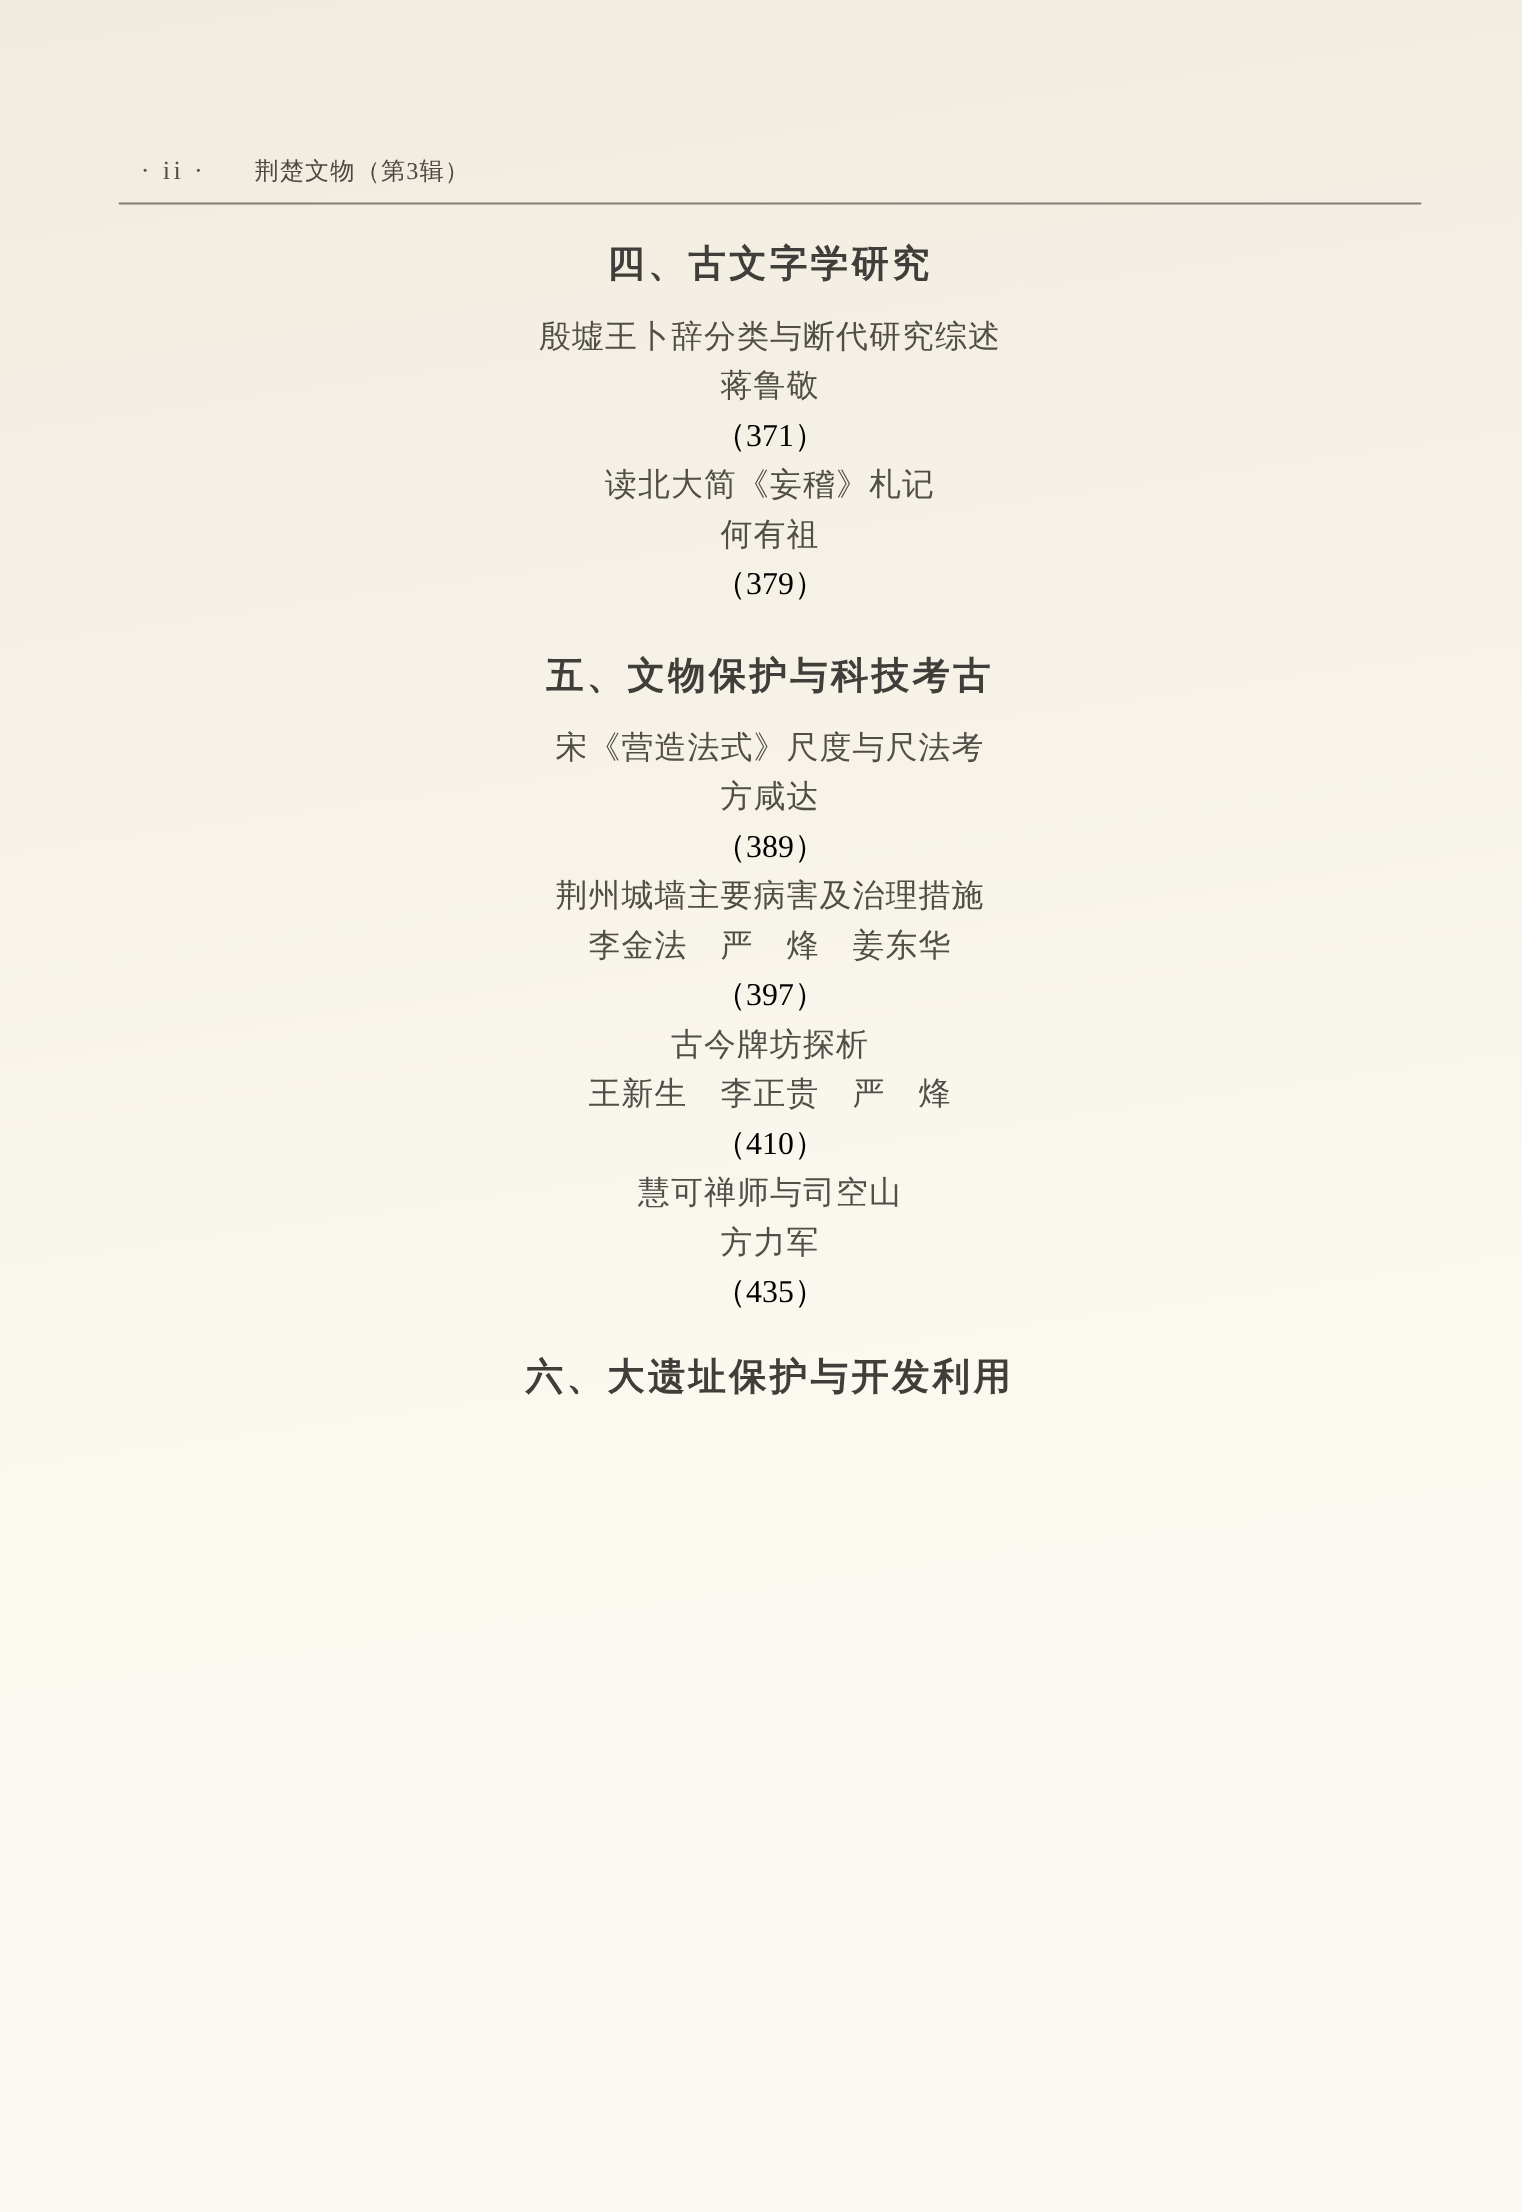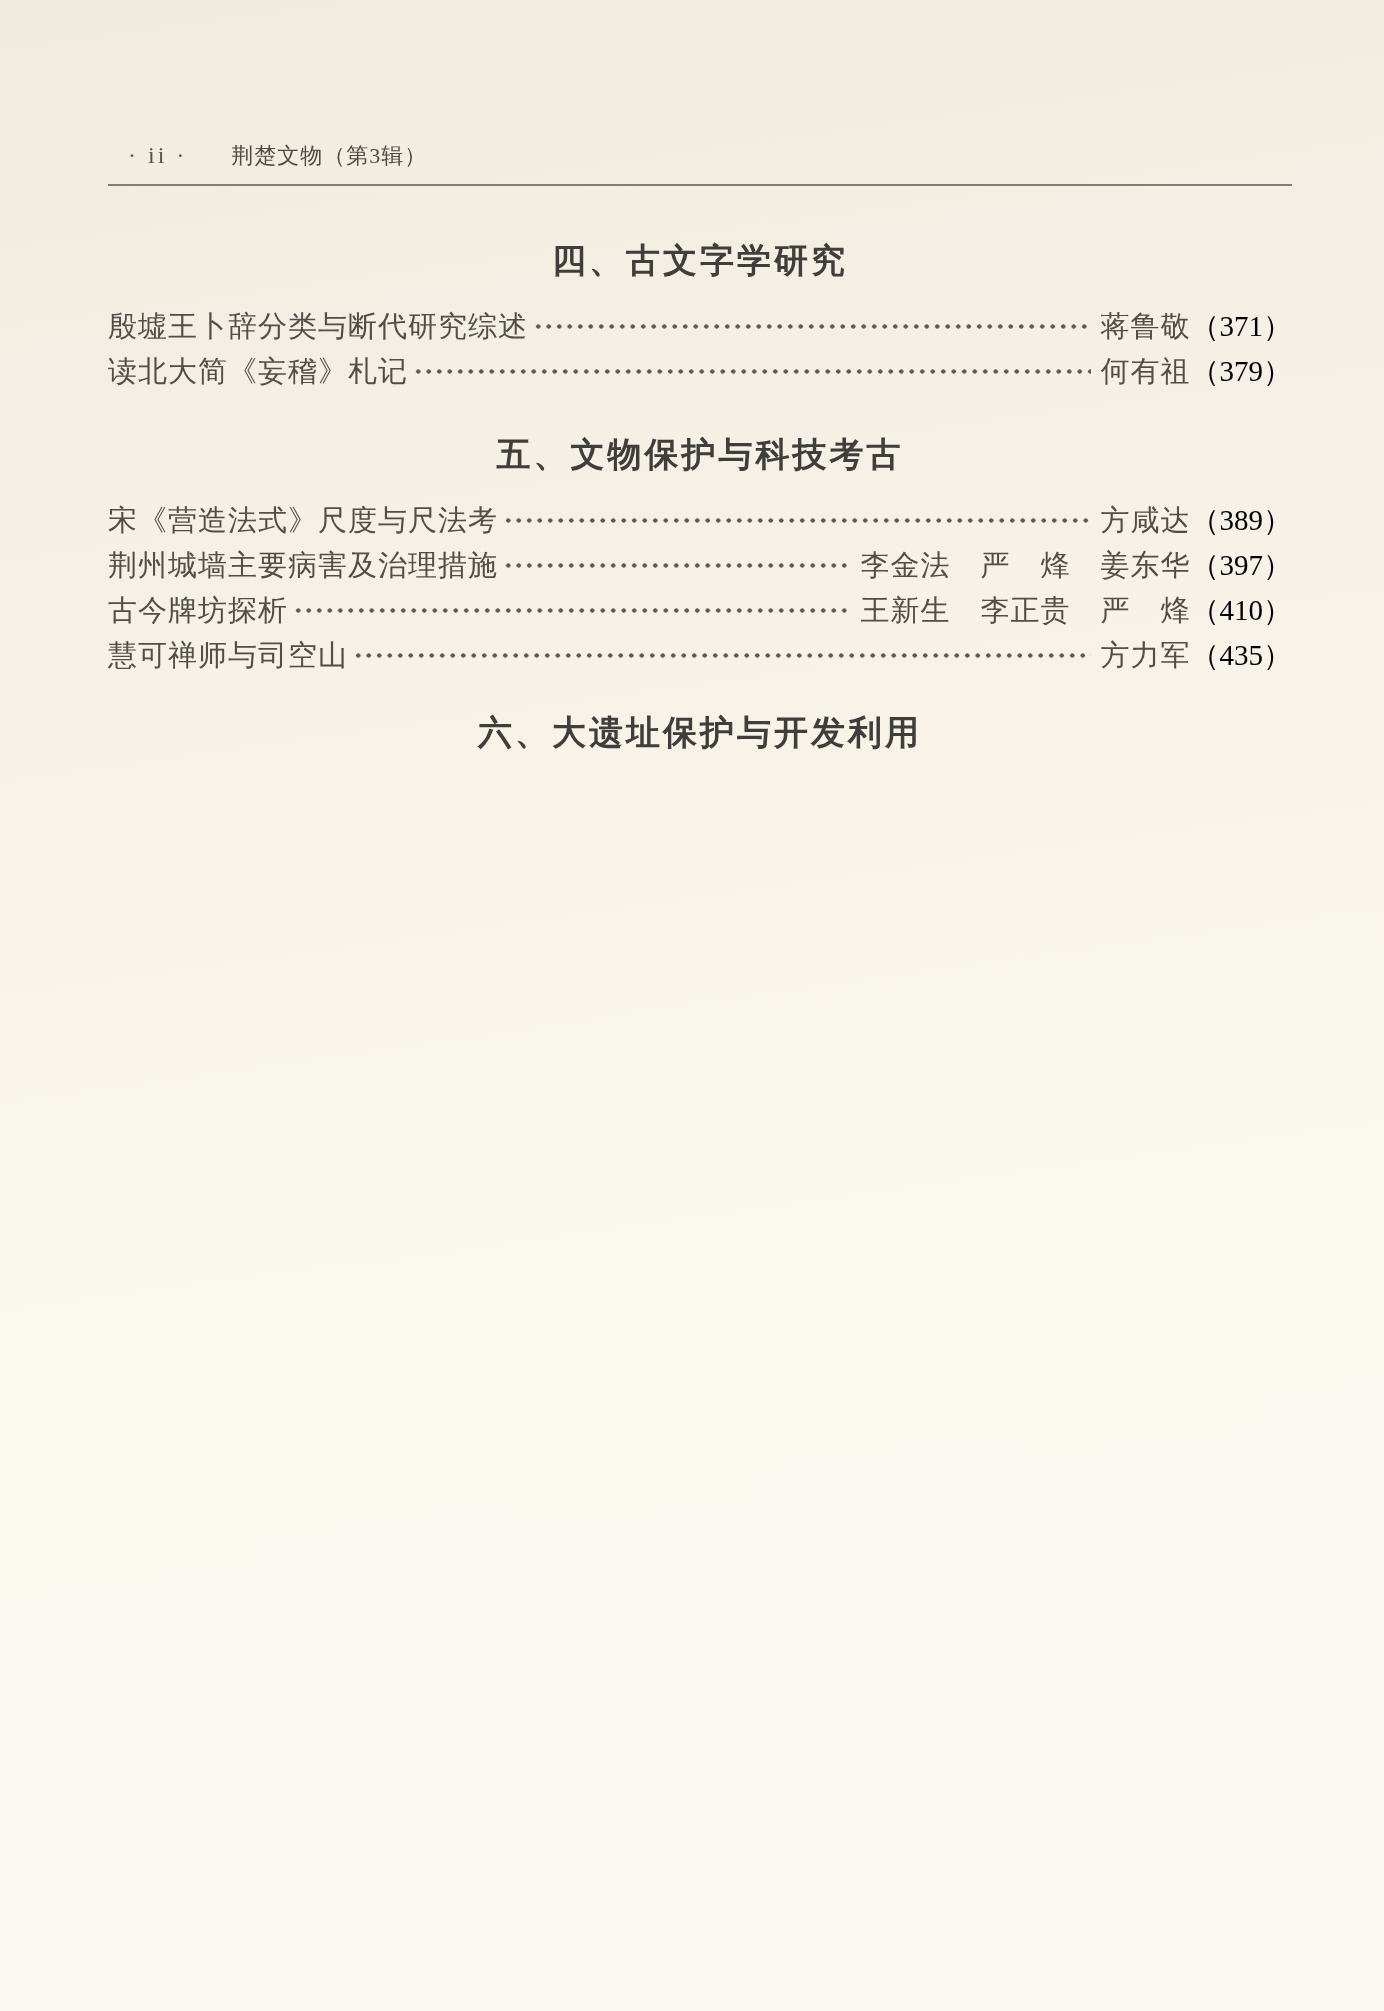--- a/index.html
+++ b/index.html
@@ -47,33 +47,34 @@
   .section-heading {
     margin: 0;
     text-align: center;
     font-family: "Liberation Sans", sans-serif;
     font-weight: 700;
     font-size: 34px;
     line-height: 40px;
     letter-spacing: 3px;
     color: #403e3a;
   }
-  .section-heading.s0 { margin-top: 54px; }
+  .section-heading.s0 { margin-top: 34px; }
   .section-heading.s1 { margin-top: 40px; }
   .section-heading.s2 { margin-top: 34px; }
   .toc-list { margin-top: 24px; }
   .toc-list.last { margin-top: 22px; }
   
   .toc-row {
     display: flex;
     align-items: center;
     font-size: 29px;
     line-height: 45px;
     color: #514e48;
     white-space: pre;
+    flex-direction: column;
   }
   .toc-title { flex: none; letter-spacing: 1px; }
   .dot-leader {
     flex: 1 1 auto;
     min-width: 34px;
     align-self: stretch;
     margin: 0 10px 0 5px;
     background-image: radial-gradient(circle, #5b5850 1.9px, rgba(91,88,80,0) 2.4px);
     background-size: 10.5px 100%;
     background-repeat: repeat-x;

